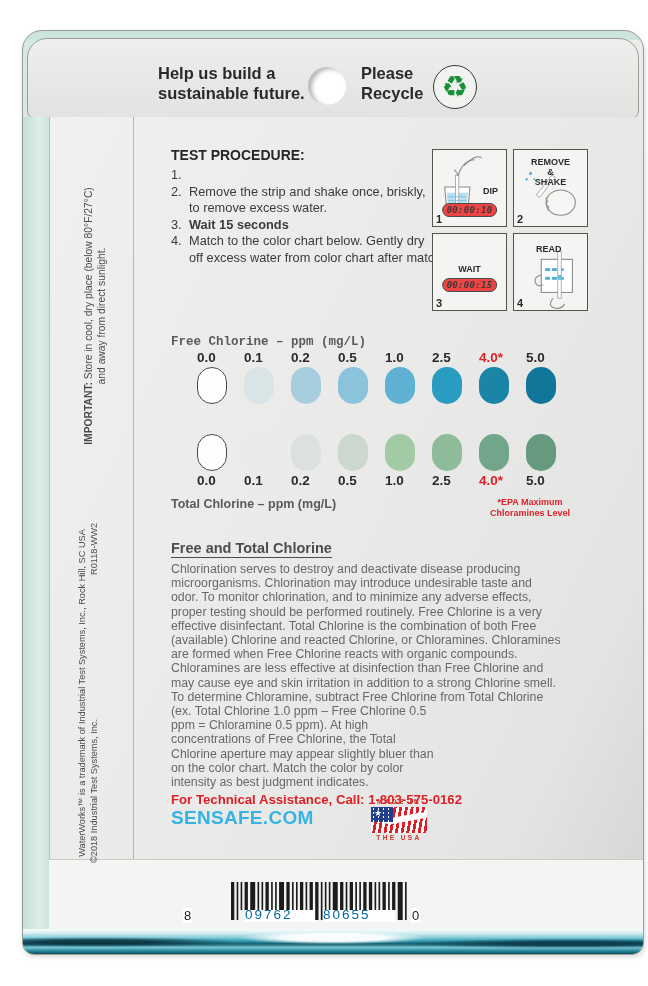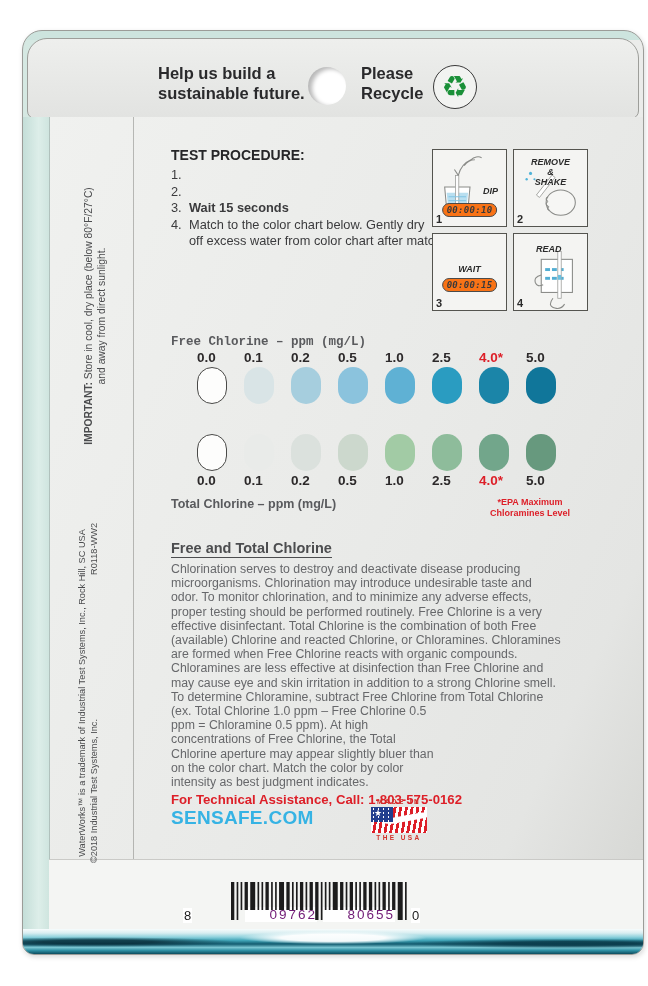--- a/index.html
+++ b/index.html
@@ -48,23 +48,23 @@
   .proc-title{position:absolute;left:148px;top:116px;font-size:14px;font-weight:bold;color:#262628;}
   .steps{position:absolute;left:148px;top:136px;width:300px;font-size:12.8px;line-height:16.5px;color:#3b3b3d;}
   .step{display:flex;align-items:flex-start;}
   .step-num{width:18px;flex-shrink:0;}
   .step-text{white-space:pre;}
   .step-text .b{font-weight:bold;}
   .boxes{position:absolute;left:409px;top:118px;width:158px;display:grid;
     grid-template-columns:75px 75px;grid-template-rows:78px 78px;gap:6px;}
   .pbox{position:relative;background:#f4f4f2;border:1.2px solid #54544f;}
   .pbox .num{position:absolute;left:3px;bottom:1px;font-size:11px;font-weight:bold;color:#2b2b2b;}
-  .pbox .lbl{position:absolute;font-size:9px;font-weight:bold;color:#2b2b2b;white-space:pre-line;text-align:center;font-style:italic;}
+  .pbox .lbl{position:absolute;font-size:9px;font-weight:bold;color:#2b2b2b;white-space:pre-line;text-align:center;}
   .timer{position:absolute;font-family:"DejaVu Sans Mono", monospace;font-style:italic;font-weight:bold;
-    font-size:9px;letter-spacing:0.3px;color:#39393b;background:#f97316;
+    font-size:9px;letter-spacing:0.3px;color:#39393b;background:#ef4444;
     border:1.3px solid #4a4a4a;border-radius:8px;padding:1px 4px;}
   .art{position:absolute;left:0;top:0;width:100%;height:100%;}
   .scale-title{position:absolute;font-size:12.5px;font-weight:bold;color:#595a5d;}
   .scale-row{position:absolute;left:174px;display:flex;gap:17px;}
   .scale-cell{width:30px;text-align:left;font-size:13.5px;font-weight:bold;color:#2c292a;}
   .scale-cell.red{color:#dd1f28;}
   .swatch{width:30px;height:37px;border-radius:15px;}
   .swatch.empty{background:#fdfdfc;border:1.4px solid #4a4a48;box-sizing:border-box;}
   .epa-note{position:absolute;left:452px;top:466px;width:110px;font-size:9px;line-height:11px;
     font-weight:bold;color:#dd1f28;text-align:center;white-space:pre-line;}
@@ -79,22 +79,22 @@
   .made-in .cap{font-size:6.5px;font-weight:bold;color:#d0342c;letter-spacing:2.4px;line-height:8px;}
   .flag{position:relative;width:56px;height:26px;margin:1px auto;overflow:hidden;
     background:repeating-linear-gradient(100deg,#dd1f28 0 2.8px,#ffffff 2.8px 5.6px);}
   .flag::after{content:"";position:absolute;left:12px;top:8px;width:50px;height:6px;
     background:#ffffff;border-radius:50%/100%;transform:rotate(-10deg);}
   .canton{position:absolute;left:0;top:0;width:22px;height:15px;background:#223f8e;
     background-image:radial-gradient(#fff 0.7px, transparent 1px);background-size:5px 4px;z-index:2;}
   .canton .star{position:absolute;left:3px;top:2px;color:#ffffff;font-size:9px;line-height:9px;}
   .barcode{position:absolute;left:158px;top:851px;width:250px;height:48px;}
   .bc-digit{position:absolute;font-size:13px;color:#1c1c1c;background:#ffffff;padding:0 1px;}
-  .bc-group{position:absolute;font-size:13.5px;letter-spacing:2px;color:#701a75;background:#ffffff;
-    text-align:right;}
+  .bc-group{position:absolute;font-size:13.5px;letter-spacing:2px;color:#0369a1;background:#ffffff;
+    text-align:left;}
 </style>
 </head>
 <body>
 
 <div class="package">
 
   <div class="flap">
     <div class="tagline">Help us build a
 sustainable future.</div>
     <div class="hang-hole"></div>
@@ -122,20 +122,22 @@
     </div>
   </div>
 
   <div class="proc-title">TEST PROCEDURE:</div>
   <div class="steps" id="steps">
       <div class="step">
         <span class="step-num">1.</span>
       </div>
       <div class="step">
         <span class="step-num">2.</span>
+        <span class="step-text"><span>Remove the strip and shake once, briskly,
+to remove excess water.</span></span>
       </div>
       <div class="step">
         <span class="step-num">3.</span>
         <span class="step-text"><span class="b">Wait 15 seconds</span></span>
       </div>
       <div class="step">
         <span class="step-num">4.</span>
         <span class="step-text"><span>Match to the color chart below. Gently dry
 off excess water from color chart after matching.</span></span>
       </div>

